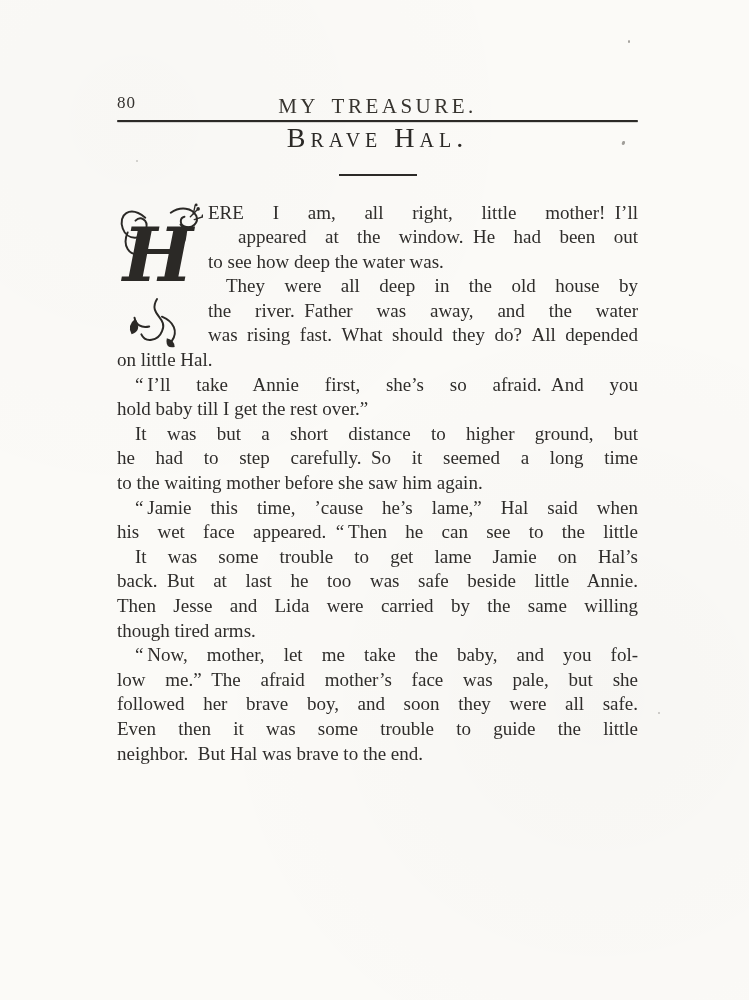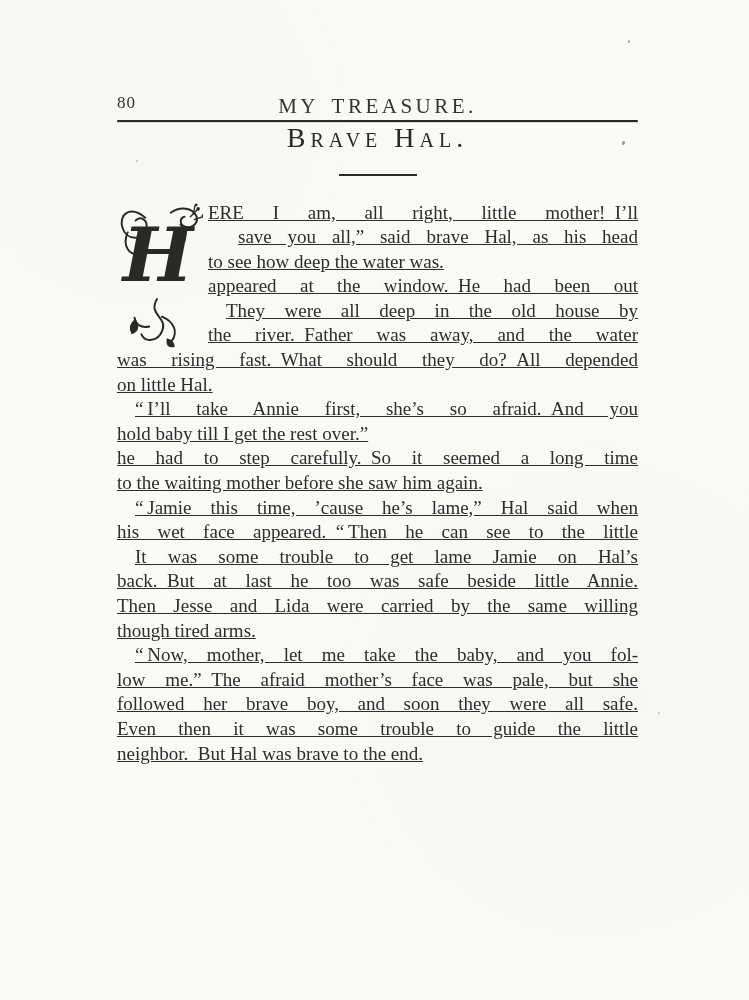--- a/index.html
+++ b/index.html
@@ -17,21 +17,21 @@
   .content{position:absolute;left:117px;top:92px;width:521px;}
   .header{position:relative;height:20px;}
   .page-number{position:absolute;left:0;top:1px;font-size:17px;letter-spacing:1px;color:#35322f;}
   .running-title{text-align:center;font-size:21px;letter-spacing:3.5px;word-spacing:5px;color:#37342f;padding-top:2px;}
   .head-rule{margin-top:8px;height:2px;background:#2c2a27;border-radius:2px;box-shadow:0 0.5px 0 rgba(44,42,39,.35);}
   .story-title{text-align:center;font-variant:small-caps;font-size:28px;letter-spacing:5px;color:#2b2926;}
   .title-rule{width:78px;height:1.5px;background:#2c2a27;margin:20px auto 0 auto;}
   .story-body{margin-top:25px;font-size:19px;line-height:24.6px;text-rendering:optimizeLegibility;}
   .drop-cap{float:left;width:88px;height:145px;margin:2px 5px 0 -2px;}
   .drop-cap svg{width:100%;height:100%;}
-  .line{text-align:justify;text-align-last:justify;white-space:normal;text-decoration:underline;}
+  .line{text-align:justify;text-align-last:justify;white-space:normal;}
   .line.para-end{text-align-last:left;}
   .line.first{text-indent:18px;}
   .para[data-para="0"] .line:nth-child(2){text-indent:30px;}
   .speck{position:absolute;background:#55524c;border-radius:50%;opacity:.55;}
   .speck.s1{left:628px;top:40px;width:2px;height:3px;}
   .speck.s2{left:622px;top:141px;width:3px;height:4px;transform:rotate(20deg);border-radius:40% 60% 60% 40%;}
   .speck.s3{left:658px;top:712px;width:2px;height:2px;opacity:.35;}
   .speck.s4{left:136px;top:160px;width:2px;height:2px;opacity:.3;}
 </style>
 </head>
@@ -76,35 +76,35 @@
             <circle cx="82" cy="2" r="1.4"></circle>
             <path d="M20 118 q-9 7 -4 16 q11 -3 4 -16"></path>
             <path d="M52 138 q8 2 8 9 q-10 2 -8 -9"></path>
           </g>
           <text x="43" y="80" text-anchor="middle" font-family="DejaVu Serif, Liberation Serif, serif" font-style="italic" font-weight="bold" font-size="76" fill="#2b2926">H</text>
         </svg>
       </div>
 
     <div class="para" data-para="0">
           <div class="line">ERE I am, all right, little mother! I’ll</div>
-          <div class="line">save you all,” said brave Hal, as his head</div>
+          <div class="line">appeared at the window. He had been out</div>
           <div class="line para-end">to see how deep the water was.</div>
-          <div class="line">appeared at the window. He had been out</div>
         </div>
         <div class="para" data-para="1">
           <div class="line first">They were all deep in the old house by</div>
           <div class="line">the river. Father was away, and the water</div>
           <div class="line">was rising fast. What should they do? All depended</div>
           <div class="line para-end">on little Hal.</div>
         </div>
         <div class="para" data-para="2">
           <div class="line first">“ I’ll take Annie first, she’s so afraid. And you</div>
           <div class="line para-end">hold baby till I get the rest over.”</div>
         </div>
         <div class="para" data-para="3">
+          <div class="line first">It was but a short distance to higher ground, but</div>
           <div class="line">he had to step carefully. So it seemed a long time</div>
           <div class="line para-end">to the waiting mother before she saw him again.</div>
         </div>
         <div class="para" data-para="4">
           <div class="line first">“ Jamie this time, ’cause he’s lame,” Hal said when</div>
           <div class="line">his wet face appeared. “ Then he can see to the little</div>
         </div>
         <div class="para" data-para="5">
           <div class="line first">It was some trouble to get lame Jamie on Hal’s</div>
           <div class="line">back. But at last he too was safe beside little Annie.</div>

